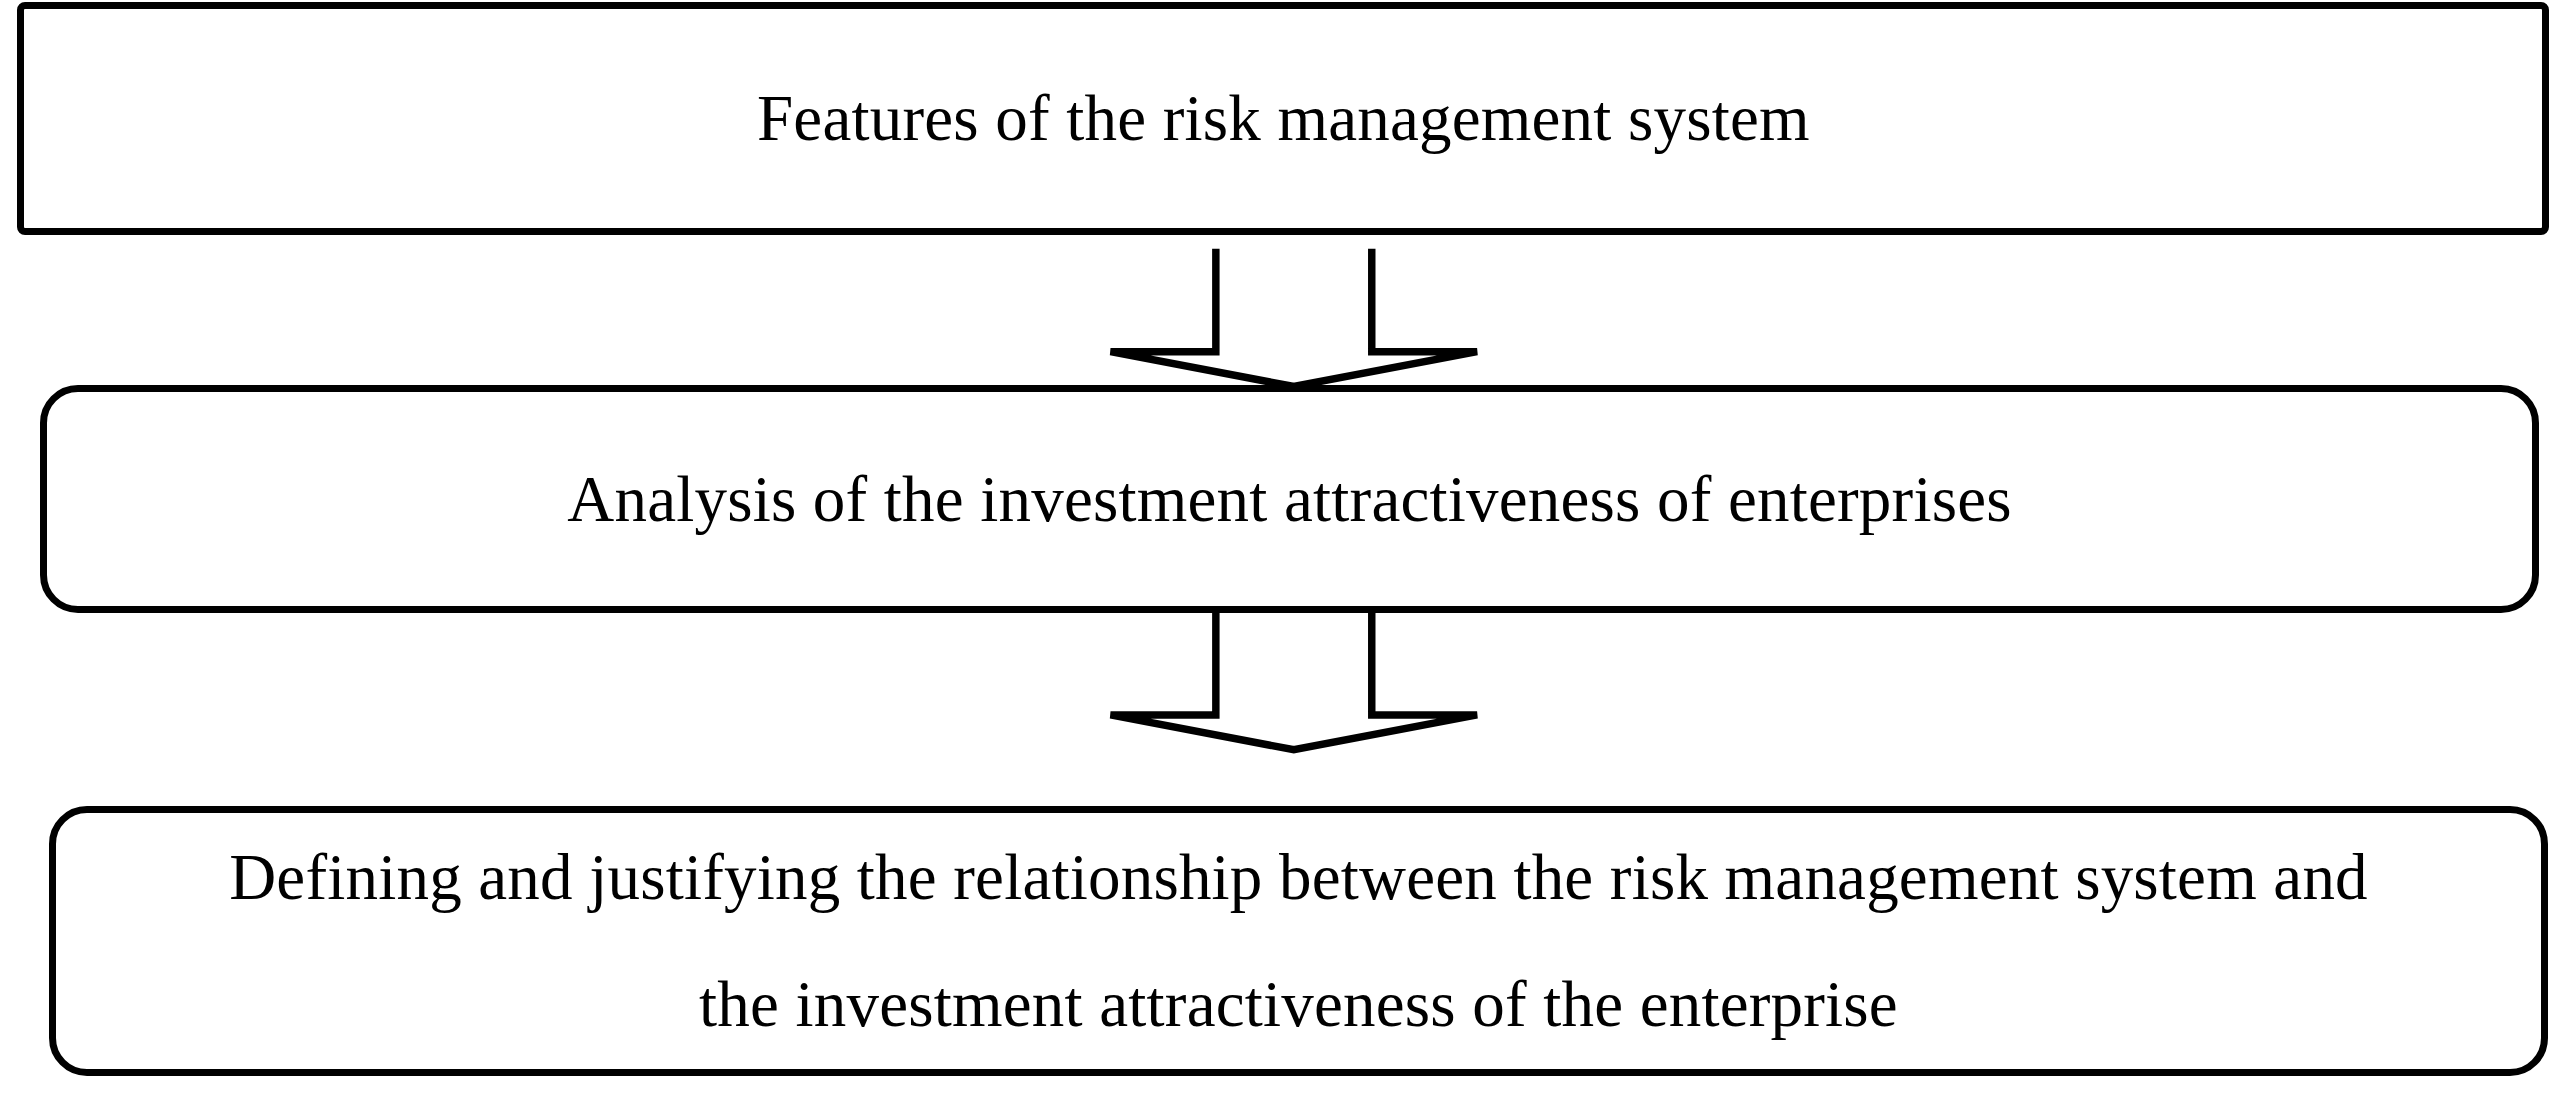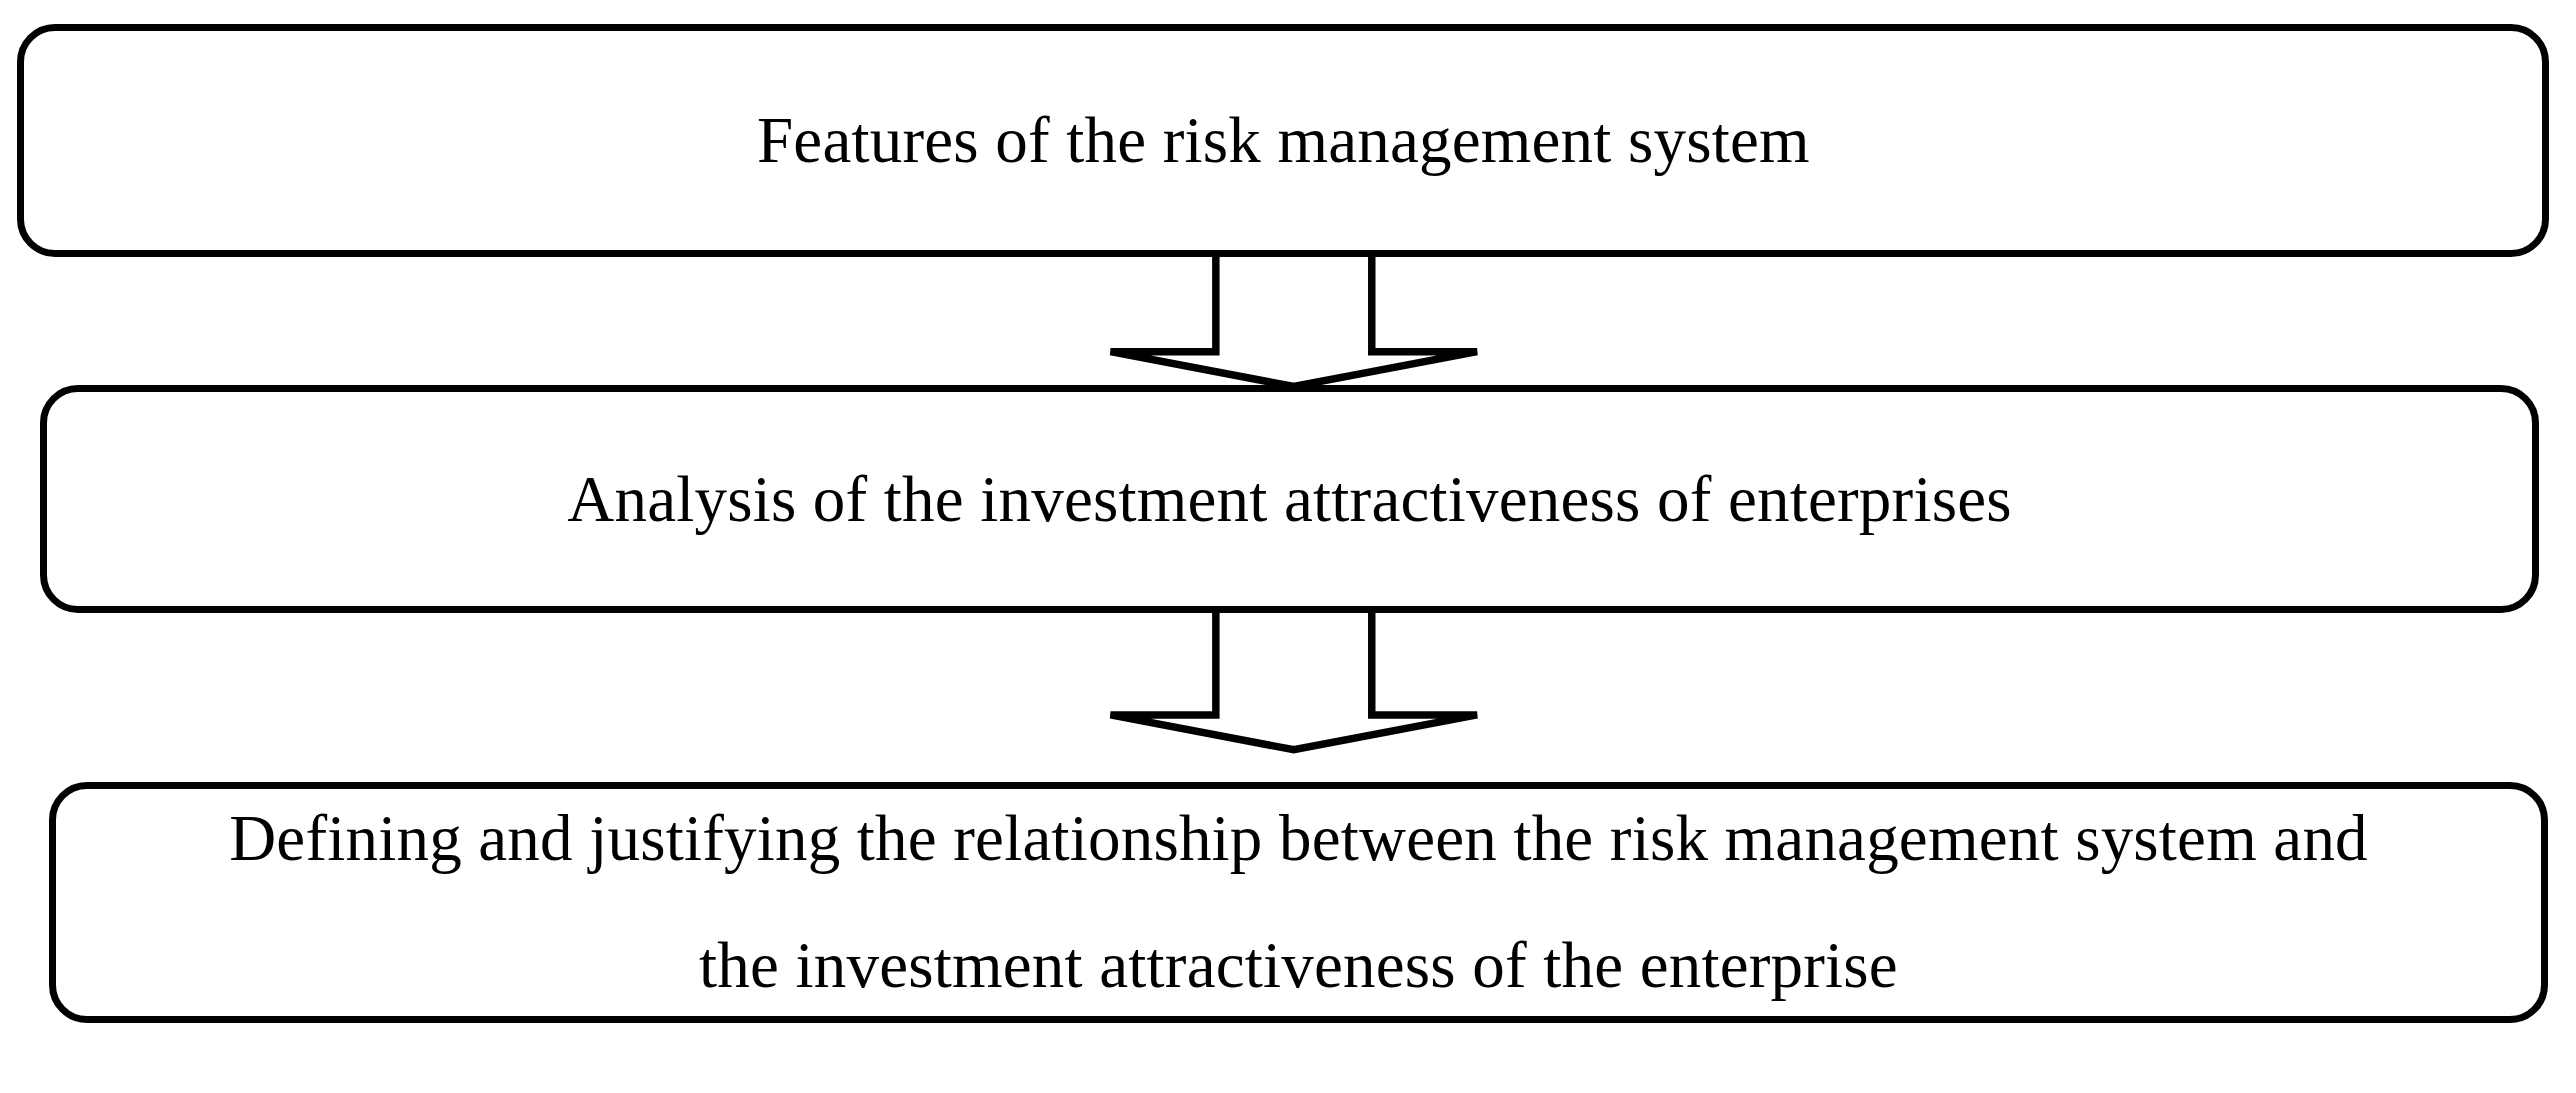--- a/index.html
+++ b/index.html
@@ -49,37 +49,38 @@
     white-space: nowrap;
   }
   .node-label.wrap-two {
     white-space: normal;
     line-height: 1.62;
     padding: 0 58px;
   }
   
   #box-features {
     left: 17.4px;
-    top: 24px;
+    top: 2px;
     width: 2532px;
     height: 233px;
+    border-radius: 8px;
   }
   
   #box-analysis {
     left: 40px;
     top: 385px;
     width: 2499px;
     height: 228px;
   }
   
   #box-conclusion {
     left: 49px;
-    top: 782px;
+    top: 806px;
     width: 2499px;
-    height: 241px;
+    height: 270px;
   }
   .conc-line {
     display: block;
   }
   .conc-line + .conc-line {
     margin-top: 21.6px;
   }
 </style>
 </head>
 <body>

